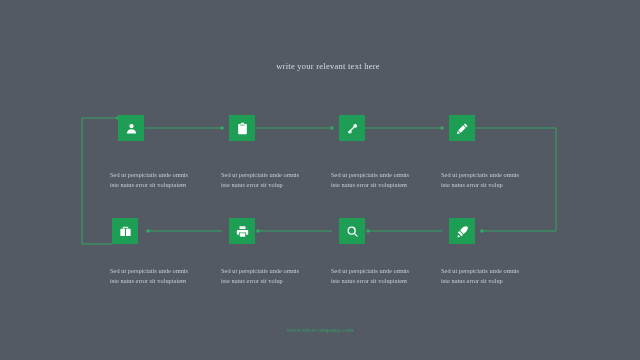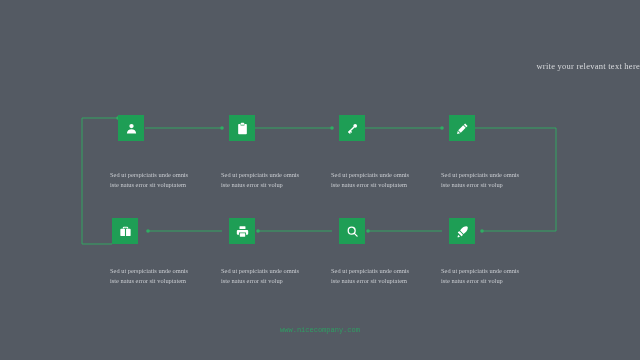--- a/index.html
+++ b/index.html
@@ -9,21 +9,21 @@
     font-family:"Liberation Serif", serif;
     overflow:hidden;
     position:relative;
   }
   #slide{position:absolute;inset:0;}
 
   
   .title{
     position:absolute;
     left:0;right:0;top:61px;
-    text-align:right;
+    text-align:center;
     color:#d9dbde;
     font-size:8.5px;
     letter-spacing:.25px;
     font-family:"Liberation Serif", serif;
     margin-left:16px;
   }
 
   
   .connectors{position:absolute;left:0;top:0;width:640px;height:360px;}
 
@@ -45,21 +45,21 @@
     width:108px;
     font-family:"Liberation Serif", serif;
   }
 
   
   .footer{
     position:absolute;left:0;right:0;top:326px;
     text-align:center;
     color:#2e9e63;
     font-size:7px;
-    font-family:Liberation Mono, monospace;
+    font-family:Liberation Serif, serif;
   }
 </style>
 </head>
 <body>
 
 <div id="slide">
 
   <div class="title">write your relevant text here</div>
 
   <svg class="connectors" viewBox="0 0 640 360" width="640" height="360">

